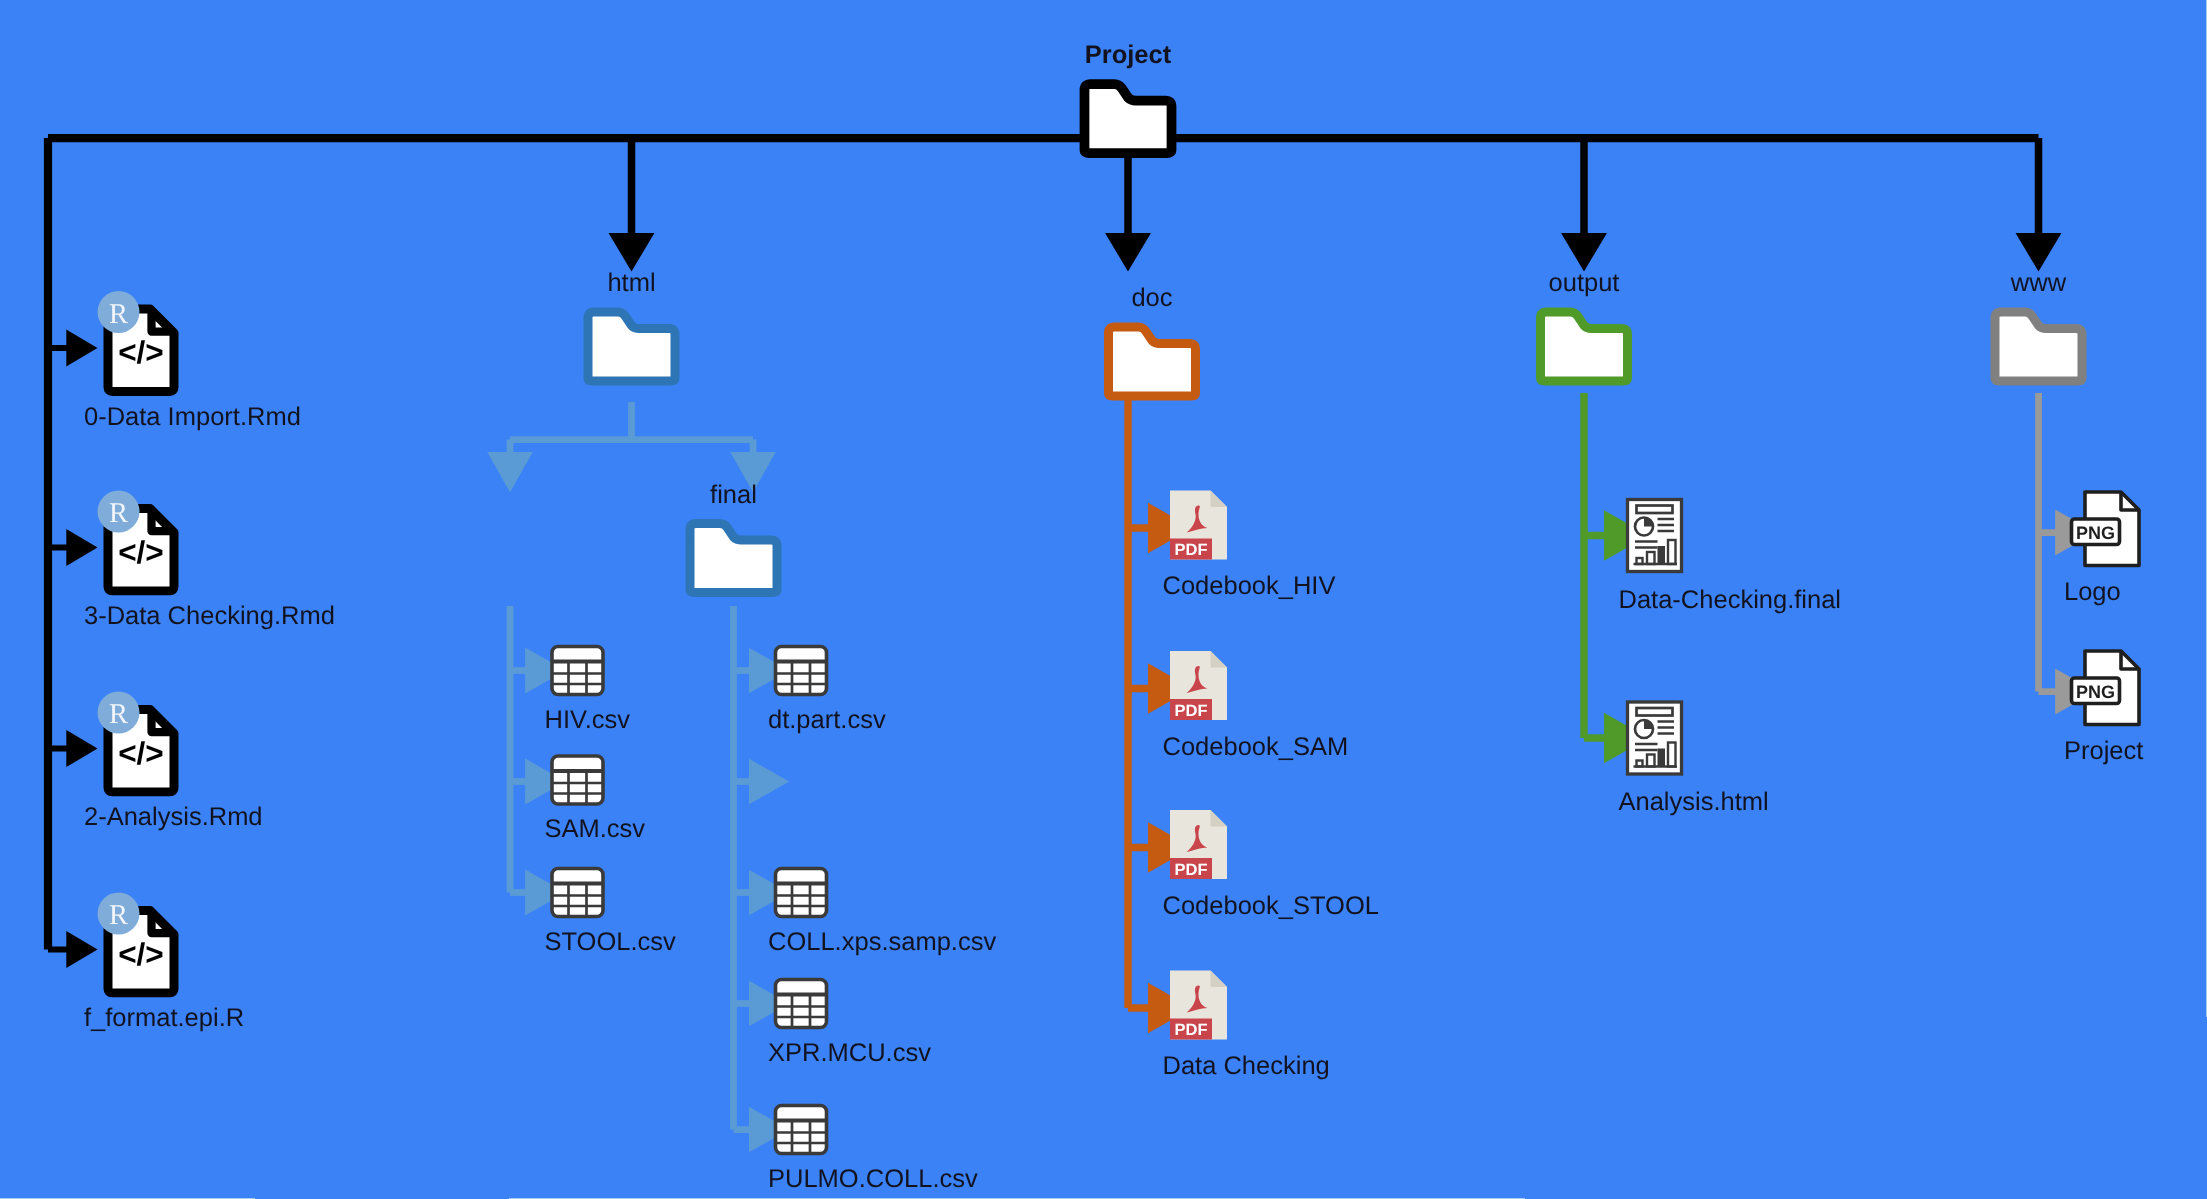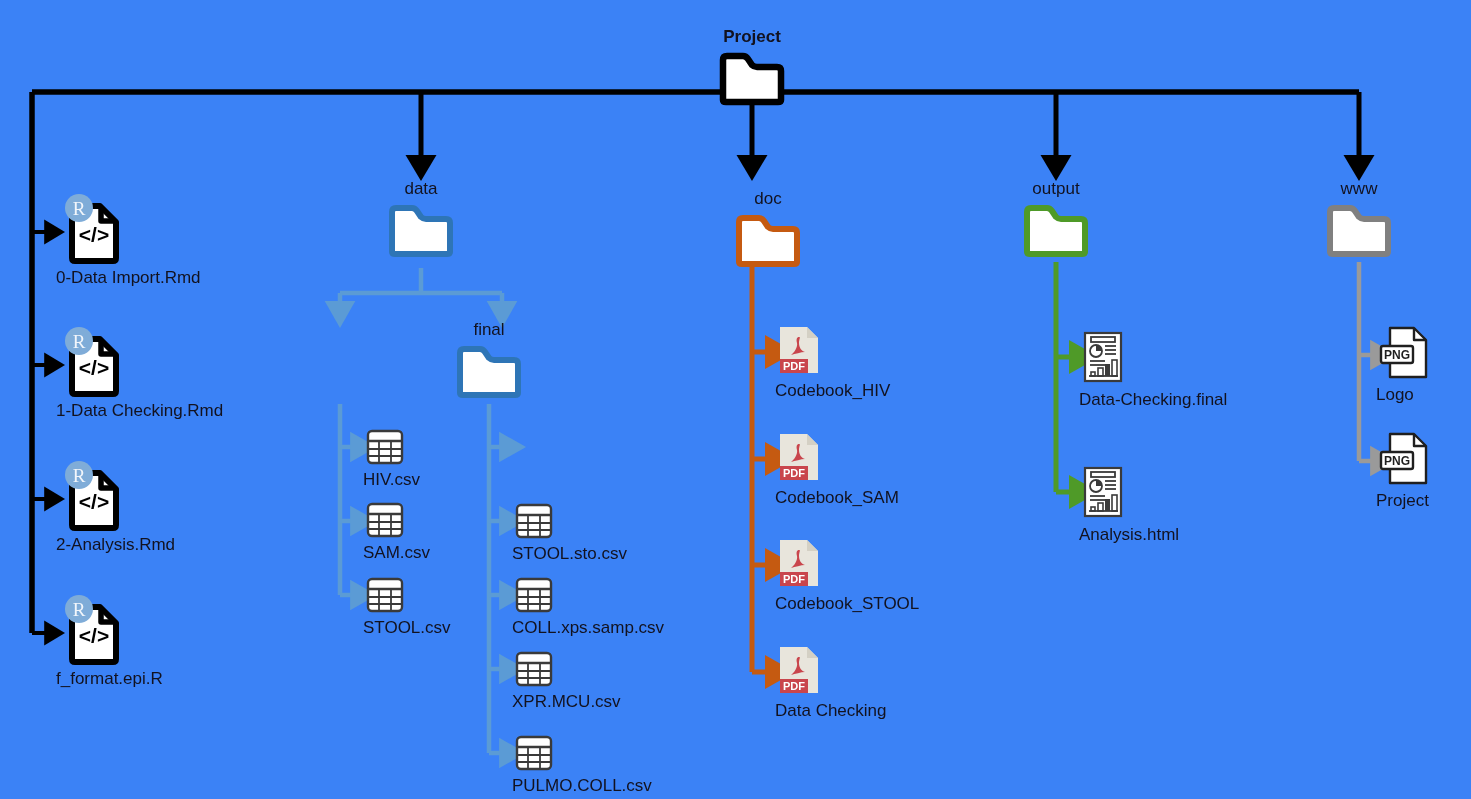--- a/index.html
+++ b/index.html
@@ -174,21 +174,21 @@
   <div class="file-node" style="left:58px; top:325px;">
     <span class="icon-wrap">
       <svg width="70" height="72" viewBox="0 0 70 72" xmlns="http://www.w3.org/2000/svg">
         <path d="M14,66 L14,18 Q14,14 18,14 L42,14 L58,30 L58,66 Q58,69 55,69 L17,69 Q14,69 14,66 Z" fill="#ffffff" stroke="#000000" stroke-width="6" stroke-linejoin="round"></path>
         <path d="M43,14 L43,29 L58,29" fill="none" stroke="#000000" stroke-width="5.5" stroke-linejoin="round"></path>
         <text x="36" y="50" font-family="'Liberation Sans', sans-serif" font-size="21" font-weight="bold" fill="#000000" text-anchor="middle">&lt;/&gt;</text>
         <circle cx="21" cy="16" r="14" fill="#7FACD8"></circle>
         <text x="21" y="23" font-family="'Liberation Serif', serif" font-size="19" fill="#f2f6fb" text-anchor="middle">R</text>
       </svg>
     </span>
-    <span class="node-label below">1-Data Checking.Rmd</span>
+    <span class="node-label below">3-Data Checking.Rmd</span>
   </div>
 
   <div class="file-node" style="left:58px; top:459px;">
     <span class="icon-wrap">
       <svg width="70" height="72" viewBox="0 0 70 72" xmlns="http://www.w3.org/2000/svg">
         <path d="M14,66 L14,18 Q14,14 18,14 L42,14 L58,30 L58,66 Q58,69 55,69 L17,69 Q14,69 14,66 Z" fill="#ffffff" stroke="#000000" stroke-width="6" stroke-linejoin="round"></path>
         <path d="M43,14 L43,29 L58,29" fill="none" stroke="#000000" stroke-width="5.5" stroke-linejoin="round"></path>
         <text x="36" y="50" font-family="'Liberation Sans', sans-serif" font-size="21" font-weight="bold" fill="#000000" text-anchor="middle">&lt;/&gt;</text>
         <circle cx="21" cy="16" r="14" fill="#7FACD8"></circle>
         <text x="21" y="23" font-family="'Liberation Serif', serif" font-size="19" fill="#f2f6fb" text-anchor="middle">R</text>
@@ -204,21 +204,21 @@
         <path d="M43,14 L43,29 L58,29" fill="none" stroke="#000000" stroke-width="5.5" stroke-linejoin="round"></path>
         <text x="36" y="50" font-family="'Liberation Sans', sans-serif" font-size="21" font-weight="bold" fill="#000000" text-anchor="middle">&lt;/&gt;</text>
         <circle cx="21" cy="16" r="14" fill="#7FACD8"></circle>
         <text x="21" y="23" font-family="'Liberation Serif', serif" font-size="19" fill="#f2f6fb" text-anchor="middle">R</text>
       </svg>
     </span>
     <span class="node-label below">f_format.epi.R</span>
   </div>
 
   <div class="node" style="left:385px; top:180px;">
-    <span class="node-label above">data</span>
+    <span class="node-label above">html</span>
     <span class="icon-wrap">
       <svg width="72" height="56" viewBox="0 0 72 56" xmlns="http://www.w3.org/2000/svg">
         <path d="M7,50 L7,10 Q7,6 11,6 L27,6 Q30,6 32,9 L36,15 Q38,17 41,17 L61,17 Q65,17 65,21 L65,50 Q65,52 62,52 L10,52 Q7,52 7,50 Z" fill="#ffffff" stroke="#2E75B6" stroke-width="6" stroke-linejoin="round"></path>
       </svg>
     </span>
   </div>
 
 
   <div class="node" style="left:453px; top:321px;">
     <span class="node-label above">final</span>
@@ -262,32 +262,32 @@
         <line x1="3" y1="13" x2="37" y2="13" stroke="#3a3a3a" stroke-width="2.6"></line>
         <line x1="3" y1="21" x2="37" y2="21" stroke="#3a3a3a" stroke-width="1.8"></line>
         <line x1="3" y1="28" x2="37" y2="28" stroke="#3a3a3a" stroke-width="1.8"></line>
         <line x1="14" y1="13" x2="14" y2="35" stroke="#3a3a3a" stroke-width="1.8"></line>
         <line x1="26" y1="13" x2="26" y2="35" stroke="#3a3a3a" stroke-width="1.8"></line>
       </svg>
     </span>
     <span class="node-label below">STOOL.csv</span>
   </div>
 
-  <div class="file-node" style="left:514px; top:502px;">
-    <span class="icon-wrap">
-      <svg width="40" height="38" viewBox="0 0 40 38" xmlns="http://www.w3.org/2000/svg">
-        <rect x="3" y="3" width="34" height="32" rx="4" fill="#ffffff" stroke="#3a3a3a" stroke-width="2.4"></rect>
-        <line x1="3" y1="13" x2="37" y2="13" stroke="#3a3a3a" stroke-width="2.6"></line>
-        <line x1="3" y1="21" x2="37" y2="21" stroke="#3a3a3a" stroke-width="1.8"></line>
-        <line x1="3" y1="28" x2="37" y2="28" stroke="#3a3a3a" stroke-width="1.8"></line>
-        <line x1="14" y1="13" x2="14" y2="35" stroke="#3a3a3a" stroke-width="1.8"></line>
-        <line x1="26" y1="13" x2="26" y2="35" stroke="#3a3a3a" stroke-width="1.8"></line>
-      </svg>
-    </span>
-    <span class="node-label below">STOOL.sto.csv</span>
+  <div class="file-node" style="left:514px; top:428px;">
+    <span class="icon-wrap">
+      <svg width="40" height="38" viewBox="0 0 40 38" xmlns="http://www.w3.org/2000/svg">
+        <rect x="3" y="3" width="34" height="32" rx="4" fill="#ffffff" stroke="#3a3a3a" stroke-width="2.4"></rect>
+        <line x1="3" y1="13" x2="37" y2="13" stroke="#3a3a3a" stroke-width="2.6"></line>
+        <line x1="3" y1="21" x2="37" y2="21" stroke="#3a3a3a" stroke-width="1.8"></line>
+        <line x1="3" y1="28" x2="37" y2="28" stroke="#3a3a3a" stroke-width="1.8"></line>
+        <line x1="14" y1="13" x2="14" y2="35" stroke="#3a3a3a" stroke-width="1.8"></line>
+        <line x1="26" y1="13" x2="26" y2="35" stroke="#3a3a3a" stroke-width="1.8"></line>
+      </svg>
+    </span>
+    <span class="node-label below">dt.part.csv</span>
   </div>
   <div class="file-node" style="left:514px; top:576px;">
     <span class="icon-wrap">
       <svg width="40" height="38" viewBox="0 0 40 38" xmlns="http://www.w3.org/2000/svg">
         <rect x="3" y="3" width="34" height="32" rx="4" fill="#ffffff" stroke="#3a3a3a" stroke-width="2.4"></rect>
         <line x1="3" y1="13" x2="37" y2="13" stroke="#3a3a3a" stroke-width="2.6"></line>
         <line x1="3" y1="21" x2="37" y2="21" stroke="#3a3a3a" stroke-width="1.8"></line>
         <line x1="3" y1="28" x2="37" y2="28" stroke="#3a3a3a" stroke-width="1.8"></line>
         <line x1="14" y1="13" x2="14" y2="35" stroke="#3a3a3a" stroke-width="1.8"></line>
         <line x1="26" y1="13" x2="26" y2="35" stroke="#3a3a3a" stroke-width="1.8"></line>

